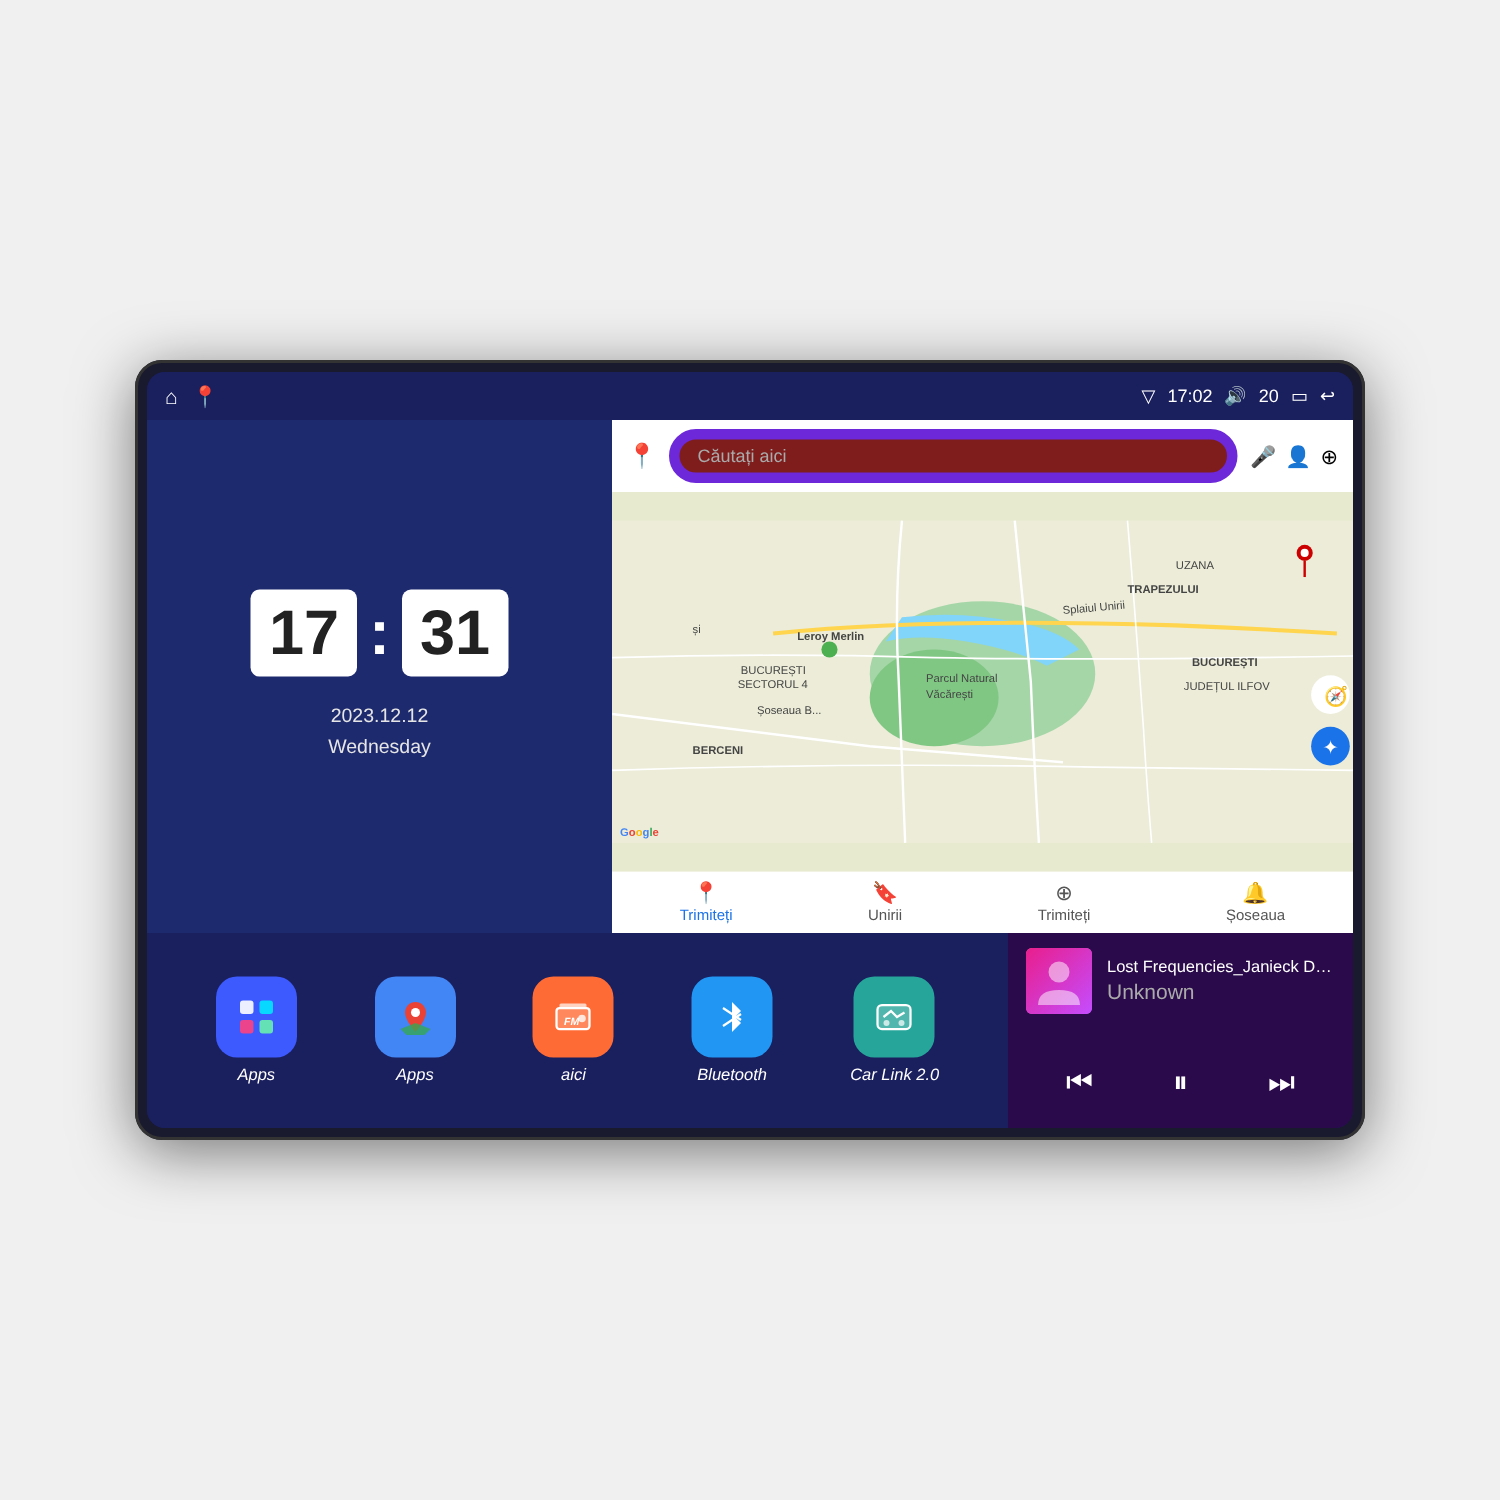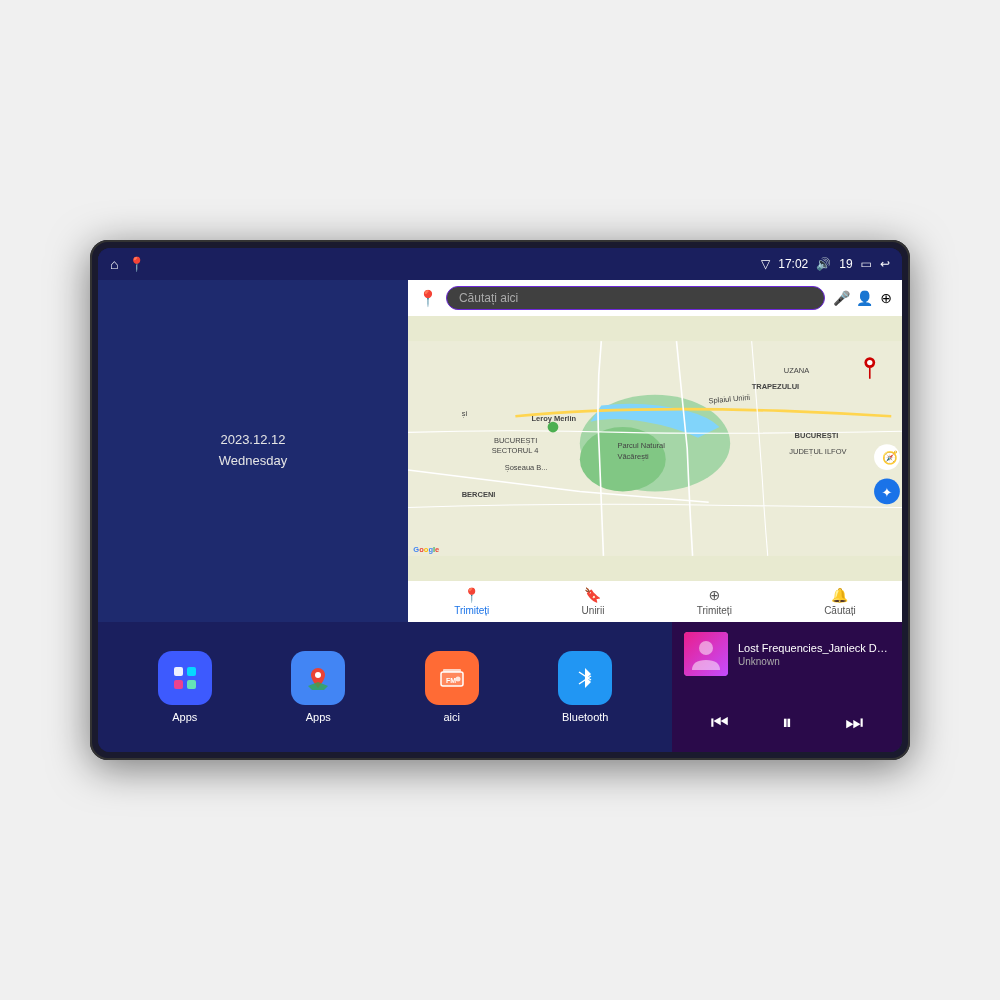--- a/index.html
+++ b/index.html
@@ -139,22 +139,22 @@
       padding: 6px 10px;
       display: flex;
       align-items: center;
       gap: 8px;
       z-index: 2;
       flex-shrink: 0;
     }
 
     .map-search-bar {
       flex: 1;
-      background: #404040;
-      border: 1px solid #6d28d9;
+      background: #7f1d1d;
+      border: 7px solid #6d28d9;
       border-radius: 20px;
       padding: 4px 12px;
       font-size: 12px;
       color: #666;
       display: flex;
       align-items: center;
       gap: 6px;
       text-align: center;
     }
 
@@ -219,20 +219,21 @@
       align-items: center;
       justify-content: space-around;
     }
 
     .app-item {
       display: flex;
       flex-direction: column;
       align-items: center;
       gap: 6px;
       cursor: pointer;
+      font-style: italic;
     }
 
     .app-icon {
       width: 54px;
       height: 54px;
       border-radius: 14px;
       display: flex;
       align-items: center;
       justify-content: center;
       font-size: 22px;
@@ -288,21 +289,21 @@
     .music-title {
       color: white;
       font-size: 11px;
       white-space: nowrap;
       overflow: hidden;
       text-overflow: ellipsis;
     }
 
     .music-artist {
       color: #aaa;
-      font-size: 10px;
+      font-size: 14px;
       margin-top: 2px;
     }
 
     .music-controls {
       display: flex;
       align-items: center;
       justify-content: space-around;
       padding: 4px 0;
     }
 
@@ -335,31 +336,36 @@
 
     <div class="status-bar">
       <div class="status-left">
         <span class="nav-icon">⌂</span>
         <span class="nav-icon">📍</span>
       </div>
       <div class="status-right">
         <span>▽</span>
         <span>17:02</span>
         <span>🔊</span>
-        <span>19</span>
+        <span>20</span>
         <span>▭</span>
         <span style="cursor:pointer;">↩</span>
       </div>
     </div>
 
     <div class="main-content">
 
       <div class="top-row">
 
         <div class="clock-panel">
+          <div class="clock-display">
+            <div class="clock-digit">17</div>
+            <div class="clock-colon">:</div>
+            <div class="clock-digit">31</div>
+          </div>
           <div class="clock-date">
             <div>2023.12.12</div>
             <div>Wednesday</div>
           </div>
         </div>
 
         <div class="map-panel">
 
           <div class="map-header">
             <span style="color:#1a73e8;font-size:16px;">📍</span>
@@ -440,21 +446,21 @@
             <div class="map-footer-item">
               <span class="map-footer-icon">🔖</span>
               <span>Unirii</span>
             </div>
             <div class="map-footer-item">
               <span class="map-footer-icon">⊕</span>
               <span>Trimiteți</span>
             </div>
             <div class="map-footer-item">
               <span class="map-footer-icon">🔔</span>
-              <span>Căutați</span>
+              <span>Șoseaua</span>
             </div>
           </div>
         </div>
       </div>
 
       <div class="bottom-row">
 
         <div class="apps-panel">
 
           <div class="app-item">
@@ -497,20 +503,32 @@
             <div class="app-icon bluetooth-icon">
               <svg width="28" height="28" viewBox="0 0 28 28" fill="none">
                 <path d="M14 4 L20 10 L14 16 L14 4Z" fill="white"></path>
                 <path d="M14 16 L20 22 L14 28 L14 16Z" fill="white" transform="translate(0,-4)"></path>
                 <path d="M8 8 L20 16 M8 20 L20 12" stroke="white" stroke-width="1.5"></path>
               </svg>
             </div>
             <span class="app-label">Bluetooth</span>
           </div>
 
+          <div class="app-item">
+            <div class="app-icon carlink-icon">
+              <svg width="28" height="28" viewBox="0 0 28 28" fill="none">
+                <rect x="3" y="6" width="22" height="16" rx="3" fill="white" opacity="0.2"></rect>
+                <rect x="3" y="6" width="22" height="16" rx="3" stroke="white" stroke-width="1.5"></rect>
+                <path d="M7 14 L12 10 L16 14 L21 11" stroke="white" stroke-width="1.5"></path>
+                <circle cx="9" cy="18" r="2" fill="white" opacity="0.7"></circle>
+                <circle cx="19" cy="18" r="2" fill="white" opacity="0.7"></circle>
+              </svg>
+            </div>
+            <span class="app-label">Car Link 2.0</span>
+          </div>
 
         </div>
 
         <div class="music-panel">
           <div class="music-info">
             <div class="music-thumb">
               <svg width="44" height="44" viewBox="0 0 44 44">
                 <defs>
                   <linearGradient id="thumbGrad" x1="0%" y1="0%" x2="100%" y2="100%">
                     <stop offset="0%" style="stop-color:#e91e8c;stop-opacity:1"></stop>

